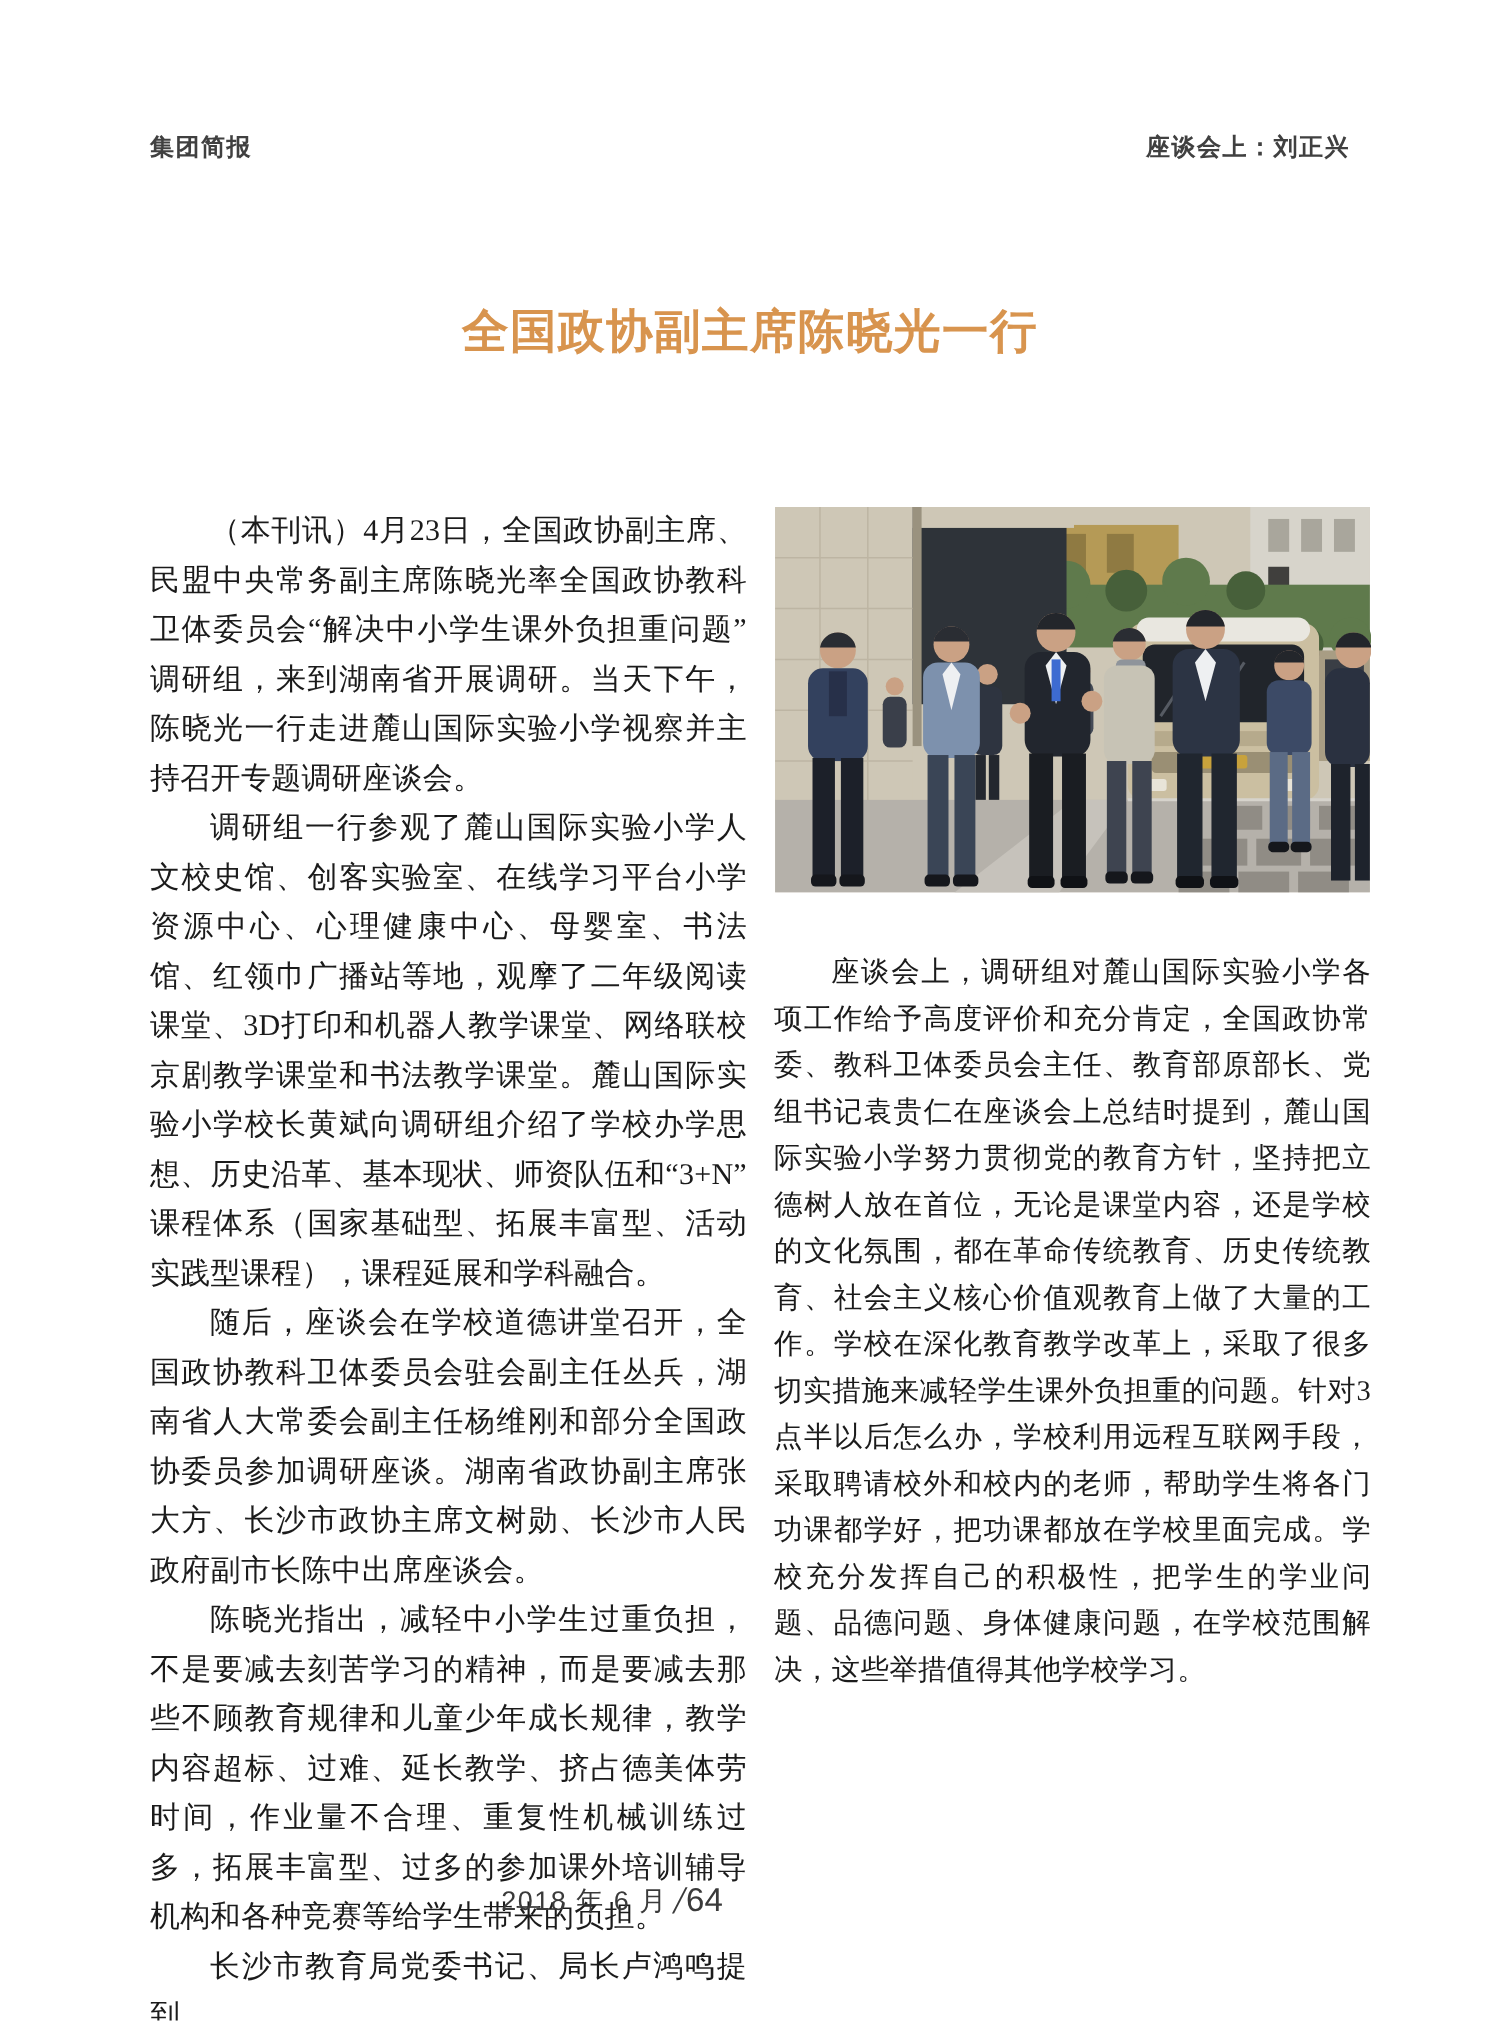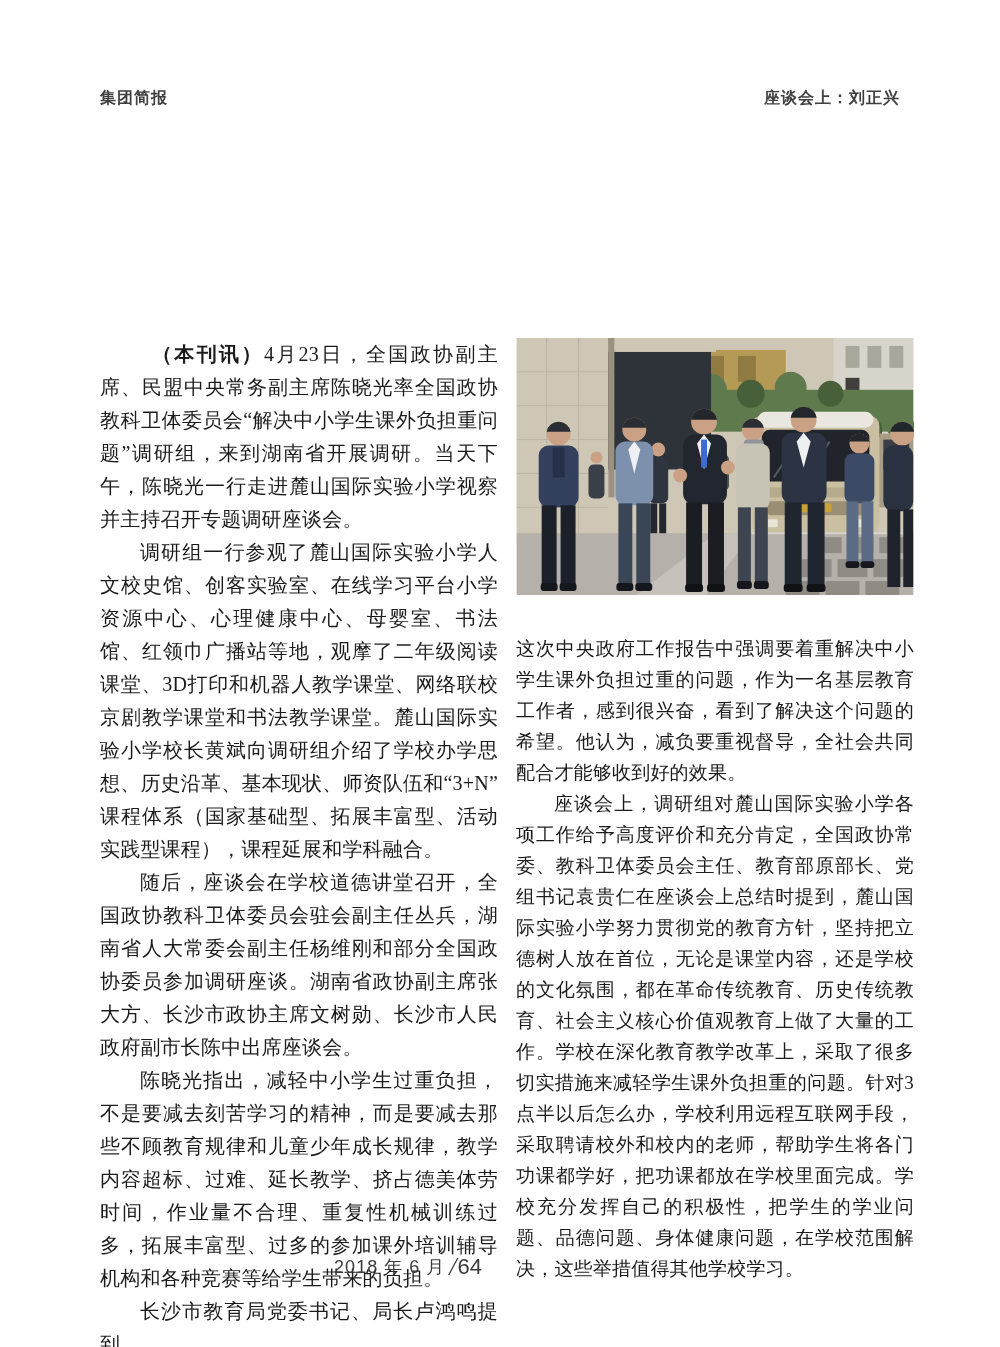--- a/index.html
+++ b/index.html
@@ -38,22 +38,21 @@
     margin:0;
     text-align:justify;
     text-indent:2em;
     color:#1b1b1b;
   }
   .col p.no-indent{text-indent:0;}
   .col-left p{font-size:20px;line-height:33px;letter-spacing:.2px;}
   .col-right .col-text p{font-size:19px;line-height:31px;letter-spacing:.2px;}
   .lead{
     font-family:"Liberation Sans","DejaVu Sans",sans-serif;
-    font-weight:700;
-    margin-left:12px;
+    font-weight:400;
   }
   .photo-wrap{width:398px;height:257px;margin-bottom:38px;}
   .photo-wrap svg{display:block;width:398px;height:257px;}
   
   .page-footer{
     position:absolute;top:1250px;left:0;width:816px;
     text-align:center;
     font-family:"Liberation Sans","DejaVu Sans",sans-serif;
     color:#3a3a3a;
   }
@@ -63,20 +62,21 @@
 </style>
 </head>
 <body>
 
 <div class="page-header">
   <span>集团简报</span>
   <span>座谈会上：刘正兴</span>
 </div>
 
 <div class="article-title" style="color: rgb(216, 148, 78);">
+  <div style="color: rgb(216, 148, 78);">全国政协副主席陈晓光一行</div>
 </div>
 
 <div class="content">
 
   <div class="col col-left">
       <p><span class="lead">（本刊讯）</span>4月23日，全国政协副主席、民盟中央常务副主席陈晓光率全国政协教科卫体委员会“解决中小学生课外负担重问题”调研组，来到湖南省开展调研。当天下午，陈晓光一行走进麓山国际实验小学视察并主持召开专题调研座谈会。</p>
       <p>调研组一行参观了麓山国际实验小学人文校史馆、创客实验室、在线学习平台小学资源中心、心理健康中心、母婴室、书法馆、红领巾广播站等地，观摩了二年级阅读课堂、3D打印和机器人教学课堂、网络联校京剧教学课堂和书法教学课堂。麓山国际实验小学校长黄斌向调研组介绍了学校办学思想、历史沿革、基本现状、师资队伍和“3+N”课程体系（国家基础型、拓展丰富型、活动实践型课程），课程延展和学科融合。</p>
       <p>随后，座谈会在学校道德讲堂召开，全国政协教科卫体委员会驻会副主任丛兵，湖南省人大常委会副主任杨维刚和部分全国政协委员参加调研座谈。湖南省政协副主席张大方、长沙市政协主席文树勋、长沙市人民政府副市长陈中出席座谈会。</p>
       <p>陈晓光指出，减轻中小学生过重负担，不是要减去刻苦学习的精神，而是要减去那些不顾教育规律和儿童少年成长规律，教学内容超标、过难、延长教学、挤占德美体劳时间，作业量不合理、重复性机械训练过多，拓展丰富型、过多的参加课外培训辅导机构和各种竞赛等给学生带来的负担。</p>
       <p>长沙市教育局党委书记、局长卢鸿鸣提到，</p>
@@ -248,21 +248,20 @@
         <g>
           <circle cx="387" cy="96" r="12" fill="#caa184"></circle>
           <path d="M387 84 a12 12 0 0 1 12 10 l-24 0 a12 12 0 0 1 12 -10z" fill="#23262b"></path>
           <rect x="368" y="108" width="30" height="66" rx="10" fill="#2a3140"></rect>
           <rect x="372" y="172" width="13" height="78" fill="#1e232c"></rect>
           <rect x="388" y="172" width="10" height="78" fill="#1e232c"></rect>
         </g>
       </svg>
     </div>
     <div class="col-text">
-        <p class="no-indent">这次中央政府工作报告中强调要着重解决中小学生课外负担过重的问题，作为一名基层教育工作者，感到很兴奋，看到了解决这个问题的希望。他认为，减负要重视督导，全社会共同配合才能够收到好的效果。</p>
         <p>座谈会上，调研组对麓山国际实验小学各项工作给予高度评价和充分肯定，全国政协常委、教科卫体委员会主任、教育部原部长、党组书记袁贵仁在座谈会上总结时提到，麓山国际实验小学努力贯彻党的教育方针，坚持把立德树人放在首位，无论是课堂内容，还是学校的文化氛围，都在革命传统教育、历史传统教育、社会主义核心价值观教育上做了大量的工作。学校在深化教育教学改革上，采取了很多切实措施来减轻学生课外负担重的问题。针对3点半以后怎么办，学校利用远程互联网手段，采取聘请校外和校内的老师，帮助学生将各门功课都学好，把功课都放在学校里面完成。学校充分发挥自己的积极性，把学生的学业问题、品德问题、身体健康问题，在学校范围解决，这些举措值得其他学校学习。</p>
       </div>
   </div>
 </div>
 
 <div class="page-footer">
   <span class="date">2018 年 6 月</span><span class="sep">/</span><span class="pagenum">64</span>
 </div>
 
 </body></html>

